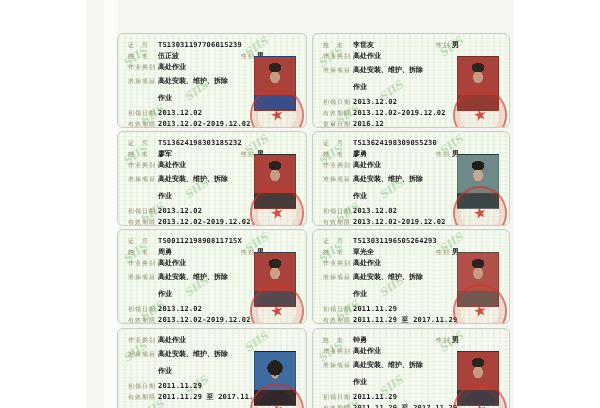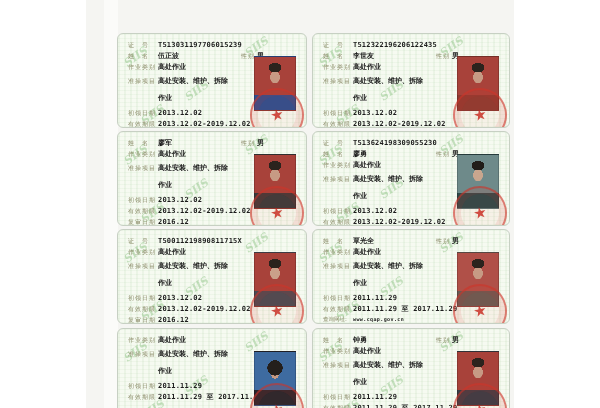--- a/index.html
+++ b/index.html
@@ -119,24 +119,20 @@
       <span class="star">★</span>
     </div>
 </div>
 
 <div class="card" style="left:312px;top:33px;width:198px">
   <span class="wm wm1">SIIS</span>
   <span class="wm wm2">SIIS</span>
   <span class="wm wm3">SIIS</span>
   <span class="wm wm4">SIIS</span>
   <div class="rows">
-    <div class="row">
-        <span class="lbl">证　号</span>
-        <span class="val num">T512322196206122435</span>
-      </div>
     <div class="row row-name">
         <span class="lbl">姓　名</span>
         <span class="val v-name">李世友</span>
         <span class="lbl lbl-sex">性别</span>
         <span class="val">男</span>
       </div>
     <div class="row">
         <span class="lbl">作业类别</span>
         <span class="val">高处作业</span>
       </div>
@@ -166,20 +162,24 @@
       <span class="star">★</span>
     </div>
 </div>
 
 <div class="card" style="left:117px;top:131px;width:190px">
   <span class="wm wm1">SIIS</span>
   <span class="wm wm2">SIIS</span>
   <span class="wm wm3">SIIS</span>
   <span class="wm wm4">SIIS</span>
   <div class="rows">
+    <div class="row">
+        <span class="lbl">证　号</span>
+        <span class="val num">T513624198303185232</span>
+      </div>
     <div class="row row-name">
         <span class="lbl">姓　名</span>
         <span class="val v-name">廖军</span>
         <span class="lbl lbl-sex">性别</span>
         <span class="val">男</span>
       </div>
     <div class="row">
         <span class="lbl">作业类别</span>
         <span class="val">高处作业</span>
       </div>
@@ -260,20 +260,26 @@
 <div class="card" style="left:117px;top:229px;width:190px">
   <span class="wm wm1">SIIS</span>
   <span class="wm wm2">SIIS</span>
   <span class="wm wm3">SIIS</span>
   <span class="wm wm4">SIIS</span>
   <div class="rows">
     <div class="row">
         <span class="lbl">证　号</span>
         <span class="val num">T50011219890811715X</span>
       </div>
+    <div class="row row-name">
+        <span class="lbl">姓　名</span>
+        <span class="val v-name">周勇</span>
+        <span class="lbl lbl-sex">性别</span>
+        <span class="val">男</span>
+      </div>
     <div class="row">
         <span class="lbl">作业类别</span>
         <span class="val">高处作业</span>
       </div>
     <div class="row">
         <span class="lbl">准操项目</span>
         <span class="val items">高处安装、维护、拆除作业</span>
       </div>
     <div class="row">
         <span class="lbl">初领日期</span>
@@ -297,20 +303,24 @@
       <span class="star">★</span>
     </div>
 </div>
 
 <div class="card" style="left:312px;top:229px;width:198px">
   <span class="wm wm1">SIIS</span>
   <span class="wm wm2">SIIS</span>
   <span class="wm wm3">SIIS</span>
   <span class="wm wm4">SIIS</span>
   <div class="rows">
+    <div class="row">
+        <span class="lbl">证　号</span>
+        <span class="val num">T513031196505264293</span>
+      </div>
     <div class="row row-name">
         <span class="lbl">姓　名</span>
         <span class="val v-name">覃光全</span>
         <span class="lbl lbl-sex">性别</span>
         <span class="val">男</span>
       </div>
     <div class="row">
         <span class="lbl">作业类别</span>
         <span class="val">高处作业</span>
       </div>

